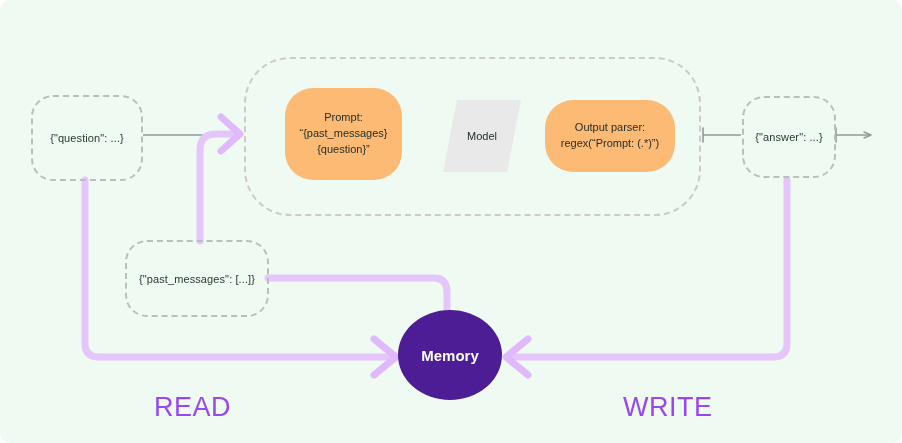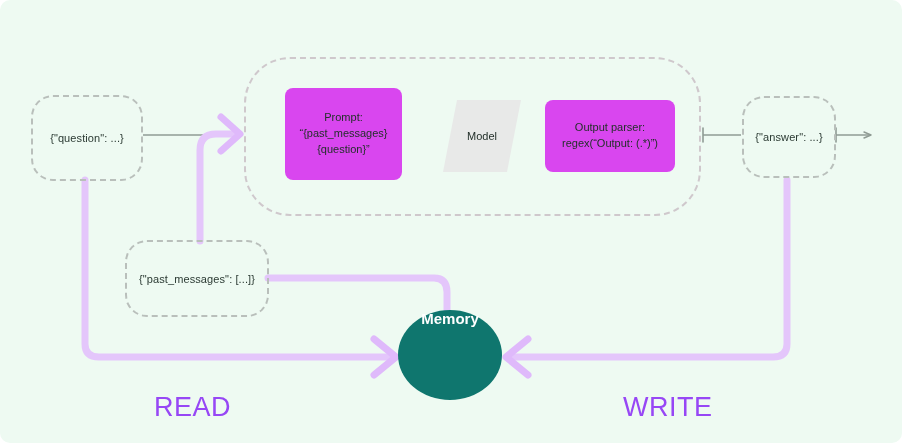--- a/index.html
+++ b/index.html
@@ -41,22 +41,22 @@
   .io-node {
     border: 2px dashed #b9bfbb;
     border-radius: 22px;
     color: #2b3a33;
     font-size: 11px;
     letter-spacing: 0.1px;
     background: transparent;
   }
   
   .comp-box {
-    background: #d946ef;
-    border-radius: 8px;
+    background: #fdba74;
+    border-radius: 28px;
     color: #23302a;
     font-size: 11px;
     line-height: 1.45;
   }
   .comp-parallelogram {
     background: #e8e9e8;
     color: #23302a;
     font-size: 11px;
     transform: skewX(-11deg);
   }
@@ -69,25 +69,26 @@
     position: absolute;
     border: 2px dashed #cfc8cc;
     border-radius: 46px;
     box-sizing: border-box;
     background: transparent;
   }
   
   #memory-node {
     position: absolute;
     border-radius: 50%;
-    background: #0f766e;
+    background: #4c1d95;
     color: #ffffff;
     font-size: 15px;
     font-weight: bold;
     display: flex;
+    align-items: center;
     justify-content: center;
   }
   .rw-label {
     position: absolute;
     color: #9747f5;
     font-size: 27px;
     letter-spacing: 0.5px;
     white-space: nowrap;
   }
 </style>
@@ -144,21 +145,21 @@
     <span>{question}”</span>
   </div>
 
   <div class="node comp-parallelogram" style="left:450px; top:100px; width:64px; height:72px;">
     <span>Model</span>
   </div>
 
   <div class="node comp-box" style="left:545px; top:100px; width:130px; height:72px;
        flex-direction:column;align-items:center;">
     <span>Output parser:</span>
-    <span>regex(“Output: (.*)”)</span>
+    <span>regex(“Prompt: (.*)”)</span>
   </div>
 
   <div id="memory-node" style="left:398px; top:310px; width:104px; height:90px;">
     <span>Memory</span>
   </div>
 
   <div class="rw-label" style="left:623px; top:392px;">WRITE</div>
   <div class="rw-label" style="left:154px; top:392px;">READ</div>
 
 </div>

